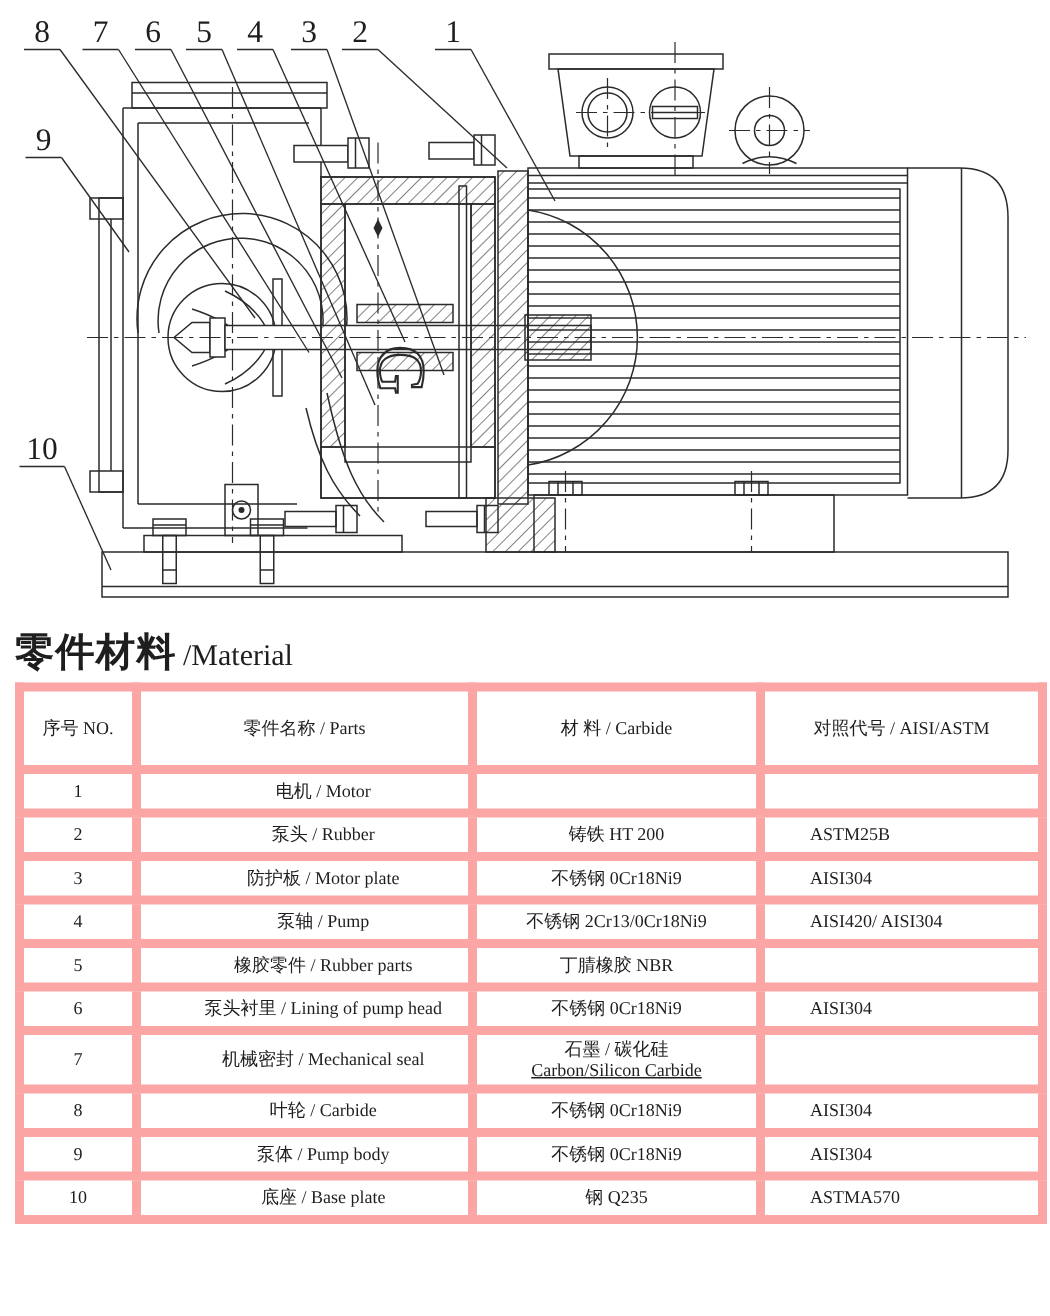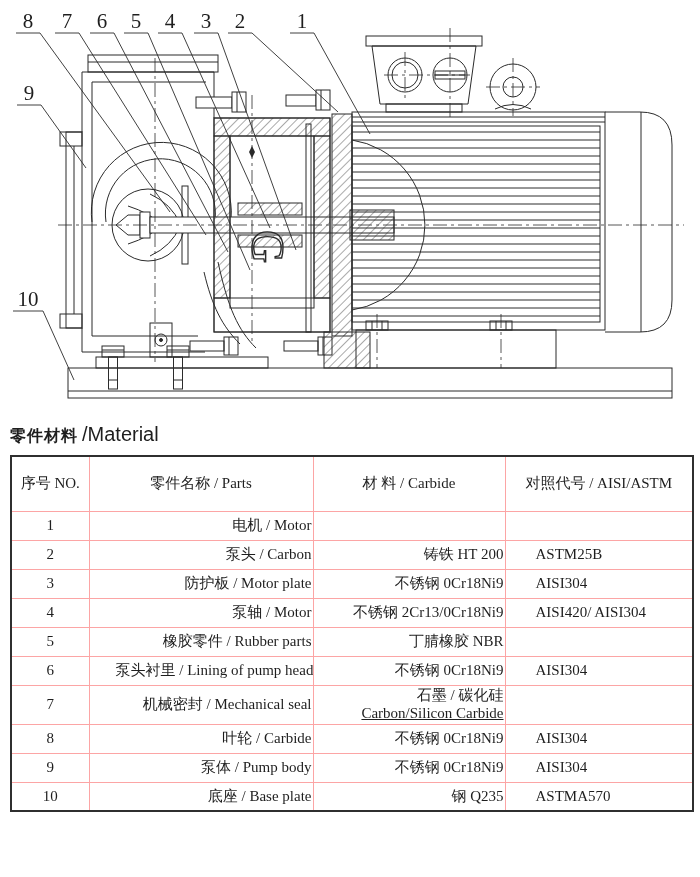--- a/index.html
+++ b/index.html
@@ -1,31 +1,31 @@
 <!DOCTYPE html>
 <html><head>
 <meta charset="utf-8">
 <style>
   html,body{margin:0;padding:0;background:#ffffff;}
   body{width:700px;height:877px;position:relative;font-family:"Liberation Serif",serif;color:#1e1e1e;overflow:hidden;}
   .drawing{position:relative;width:700px;height:412px;}
   .drawing svg{position:absolute;left:0;top:0;}
   .section-title{margin:8px 0 7px 10px;height:28px;line-height:28px;white-space:nowrap;}
-  .section-title .cn{font-family:"Liberation Sans",sans-serif;font-weight:bold;font-size:16px;letter-spacing:1px;}
-  .section-title .en{font-family:Liberation Sans, sans-serif;font-size:20px;}
+  .section-title .cn{font-family:"Liberation Sans",sans-serif;font-weight:bold;font-size:26px;letter-spacing:1px;}
+  .section-title .en{font-family:Liberation Serif, serif;font-size:20px;}
   table.mat{border-collapse:collapse;margin-left:10px;width:682px;table-layout:fixed;}
   table.mat{border:2px solid #2f2f2f;}
-  table.mat td,table.mat th{border:1px solid #fca5a5;font-weight:normal;font-size:15px;overflow:hidden;white-space:nowrap;}
+  table.mat td,table.mat th{border:6px solid #fca5a5;font-weight:normal;font-size:12px;overflow:hidden;white-space:nowrap;}
   tr.hdr{height:55px;}
   tr.row{height:29px;}
   tr.row.tall{height:39px;}
   th{text-align:center;font-size:15.5px;}
   td.c-no{text-align:center;}
-  td.c-parts{padding-left:26px;text-align:right;}
-  td.c-mat{text-align:right;line-height:1.15;}
+  td.c-parts{padding-left:26px;text-align:center;}
+  td.c-mat{text-align:center;line-height:1.15;}
   td.c-code{padding-left:30px;text-align:left;}
   .l2{display:block;text-decoration:underline;}
   .l2:empty{display:none;}
 </style>
 </head>
 <body>
 
 <div class="drawing">
 <svg width="700" height="412" viewBox="0 0 700 412">
   <defs>
@@ -236,33 +236,33 @@
     <th>对照代号 / AISI/ASTM</th>
   </tr>
   <tr class="row">
     <td class="c-no">1</td>
     <td class="c-parts">电机 / Motor</td>
     <td class="c-mat"><span></span></td>
     <td class="c-code"></td>
   </tr>
   <tr class="row">
     <td class="c-no">2</td>
-    <td class="c-parts">泵头 / Carbon</td>
+    <td class="c-parts">泵头 / Rubber</td>
     <td class="c-mat"><span>铸铁 HT 200</span></td>
     <td class="c-code">ASTM25B</td>
   </tr>
   <tr class="row">
     <td class="c-no">3</td>
     <td class="c-parts">防护板 / Motor plate</td>
     <td class="c-mat"><span>不锈钢 0Cr18Ni9</span></td>
     <td class="c-code">AISI304</td>
   </tr>
   <tr class="row">
     <td class="c-no">4</td>
-    <td class="c-parts">泵轴 / Motor</td>
+    <td class="c-parts">泵轴 / Pump</td>
     <td class="c-mat"><span>不锈钢 2Cr13/0Cr18Ni9</span></td>
     <td class="c-code">AISI420/ AISI304</td>
   </tr>
   <tr class="row">
     <td class="c-no">5</td>
     <td class="c-parts">橡胶零件 / Rubber parts</td>
     <td class="c-mat"><span>丁腈橡胶 NBR</span></td>
     <td class="c-code"></td>
   </tr>
   <tr class="row">

